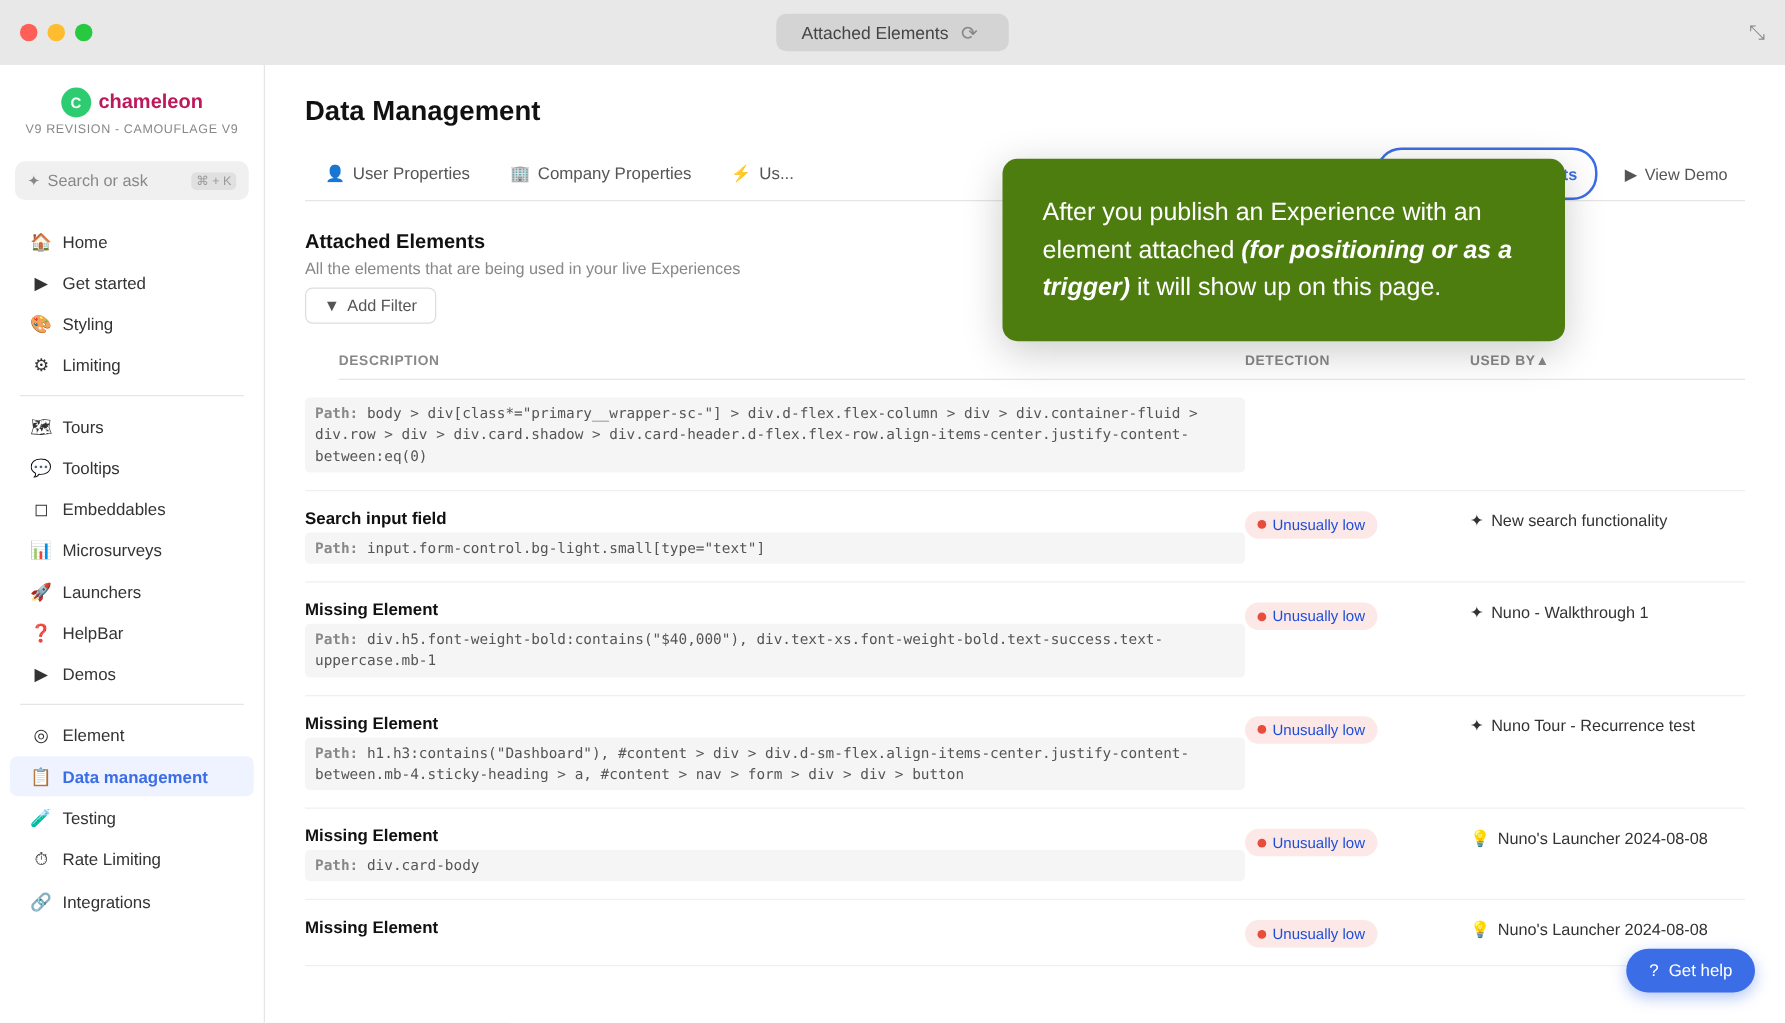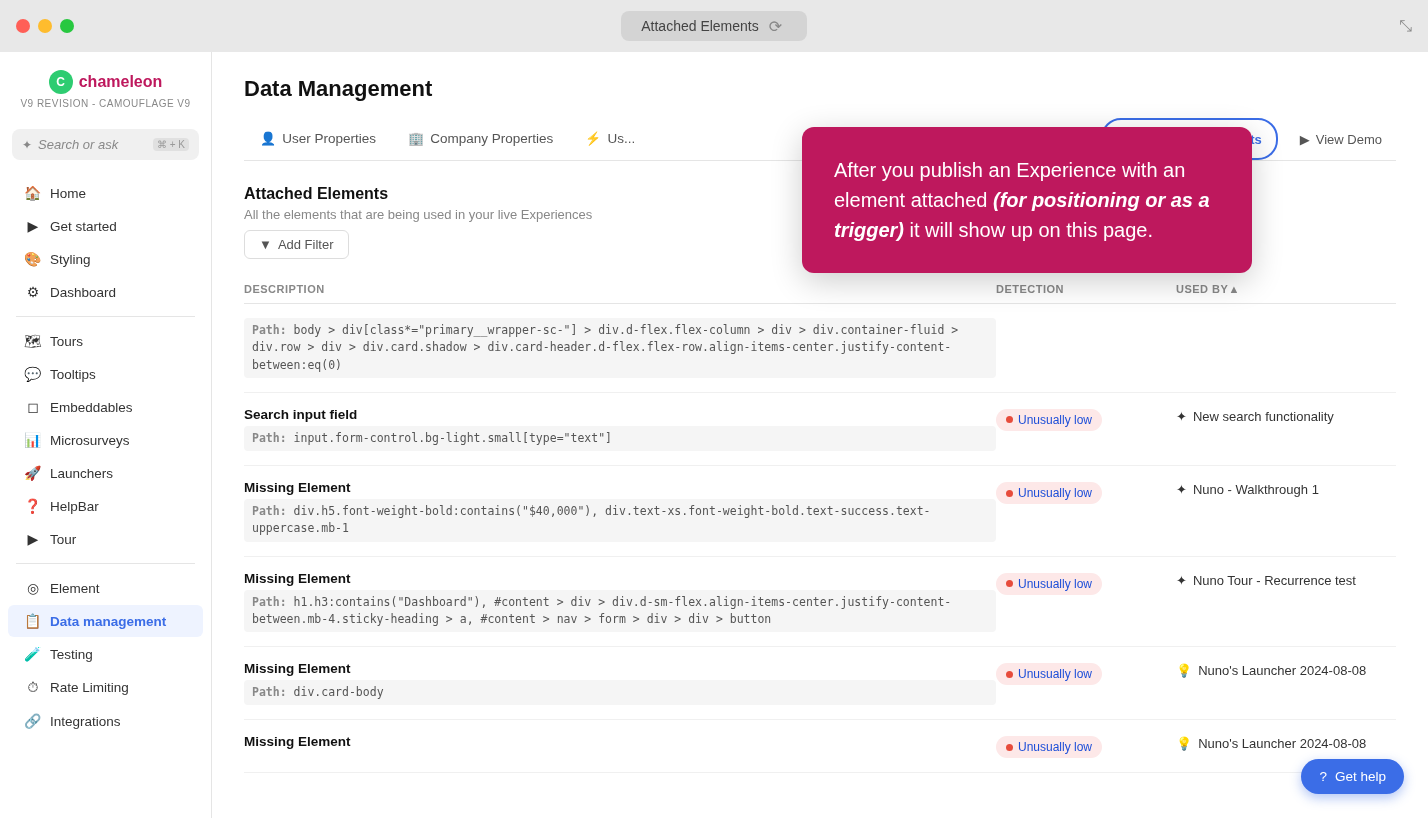--- a/index.html
+++ b/index.html
@@ -104,21 +104,21 @@
       margin: 8px 12px;
       background: #f0f0f0;
       border-radius: 8px;
       padding: 8px 10px;
       display: flex;
       align-items: center;
       gap: 6px;
       cursor: pointer;
     }
     .search-bar-icon { font-size: 12px; color: #888; }
-    .search-bar-text { font-size: 13px; color: #888; flex: 1; font-style: italic; }
+    .search-bar-text { font-size: 13px; color: #888; flex: 1; }
     .search-bar-kbd {
       font-size: 10px;
       color: #999;
       background: #e0e0e0;
       border-radius: 4px;
       padding: 1px 4px;
     }
     .sidebar-nav {
       flex: 1;
       padding: 8px 0;
@@ -220,20 +220,21 @@
     .table-header {
       display: grid;
       grid-template-columns: 1fr 180px 220px;
       padding: 8px 0;
       border-bottom: 1px solid #e5e5e5;
       font-size: 11px;
       font-weight: 600;
       color: #888;
       letter-spacing: 0.5px;
       text-transform: uppercase;
+      margin-left: 27px;
     }
     .table-row {
       display: grid;
       grid-template-columns: 1fr 180px 220px;
       padding: 14px 0;
       border-bottom: 1px solid #f0f0f0;
       align-items: start;
     }
     .cell-desc {}
     .desc-title {
@@ -289,21 +290,21 @@
       color: #333;
     }
     .used-by-icon { font-size: 13px; }
 
     
     .tooltip-overlay {
       position: absolute;
       top: 75px;
       left: 590px;
       z-index: 100;
-      background: #be185d;
+      background: #4d7c0f;
       border-radius: 12px;
       padding: 28px 32px;
       width: 450px;
       box-shadow: 0 8px 32px rgba(0,0,0,0.2);
     }
     .tooltip-text {
       font-size: 20px;
       color: white;
       line-height: 1.5;
     }
@@ -411,21 +412,21 @@
       <div class="nav-item">
         <span class="nav-icon">▶</span>
         <span>Get started</span>
       </div>
       <div class="nav-item">
         <span class="nav-icon">🎨</span>
         <span>Styling</span>
       </div>
       <div class="nav-item">
         <span class="nav-icon">⚙</span>
-        <span>Dashboard</span>
+        <span>Limiting</span>
       </div>
       <div class="nav-divider"></div>
       <div class="nav-item">
         <span class="nav-icon">🗺</span>
         <span>Tours</span>
       </div>
       <div class="nav-item">
         <span class="nav-icon">💬</span>
         <span>Tooltips</span>
       </div>
@@ -440,21 +441,21 @@
       <div class="nav-item">
         <span class="nav-icon">🚀</span>
         <span>Launchers</span>
       </div>
       <div class="nav-item">
         <span class="nav-icon">❓</span>
         <span>HelpBar</span>
       </div>
       <div class="nav-item">
         <span class="nav-icon">▶</span>
-        <span>Tour</span>
+        <span>Demos</span>
       </div>
       <div class="nav-divider"></div>
       <div class="nav-item">
         <span class="nav-icon">◎</span>
         <span>Element</span>
       </div>
       <div class="nav-item active">
         <span class="nav-icon">📋</span>
         <span>Data management</span>
       </div>

